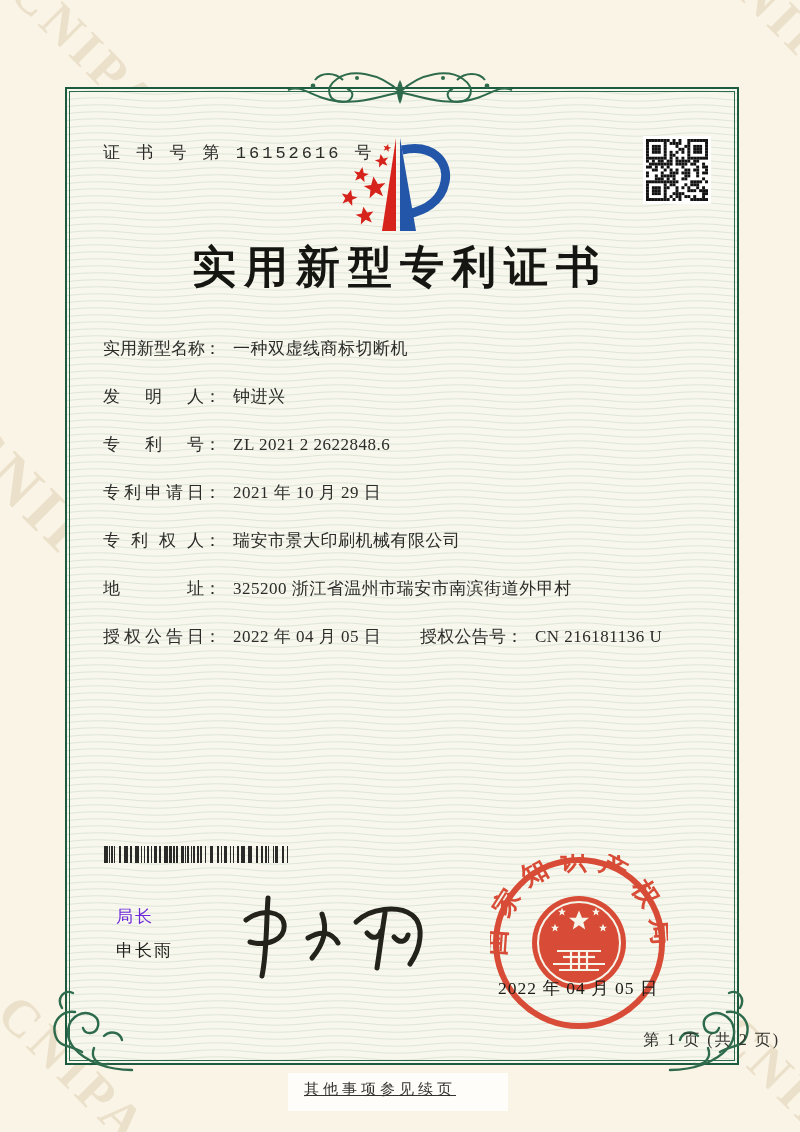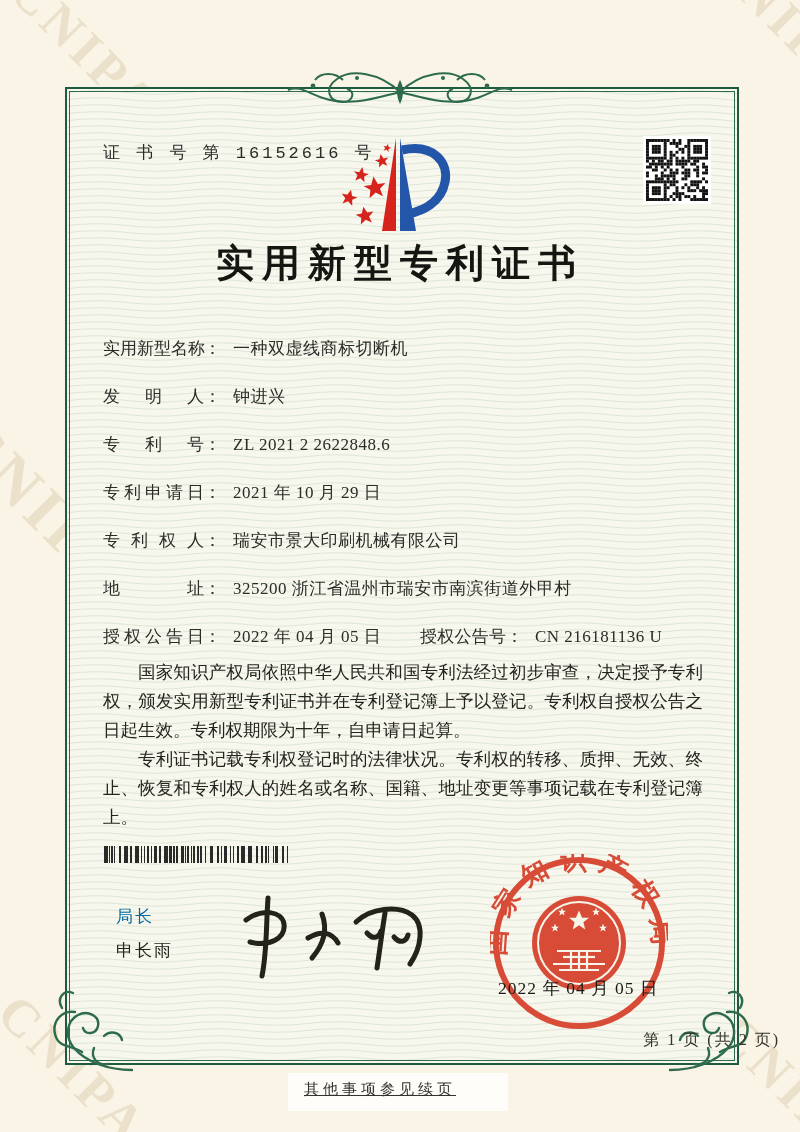--- a/index.html
+++ b/index.html
@@ -22,37 +22,37 @@
   .orn-bl{left:46px;top:988px;}
   .orn-br{left:668px;top:988px;transform:scale(-1,1);}
 
   .content{position:absolute;inset:0;z-index:5;}
 
   .cert-no{position:absolute;left:103px;top:141px;font-size:17px;letter-spacing:3px;color:#2b2b28;font-family:Liberation Mono, monospace;}
   .qr{position:absolute;left:643px;top:136px;width:68px;height:68px;background:#fff;padding:3px;box-sizing:border-box;}
   .logo{position:absolute;left:330px;top:130px;}
 
   .title{position:absolute;left:0;top:238px;width:800px;text-align:center;
-         font-size:38px;font-weight:700;letter-spacing:8px;color:#151512;}
+         font-size:44px;font-weight:700;letter-spacing:8px;color:#151512;}
 
   .row{position:absolute;left:103px;font-size:17px;color:#2b2b28;white-space:nowrap;}
   .lbl{display:inline-block;width:101px;text-align:justify;text-align-last:justify;vertical-align:top;}
   .colon{display:inline-block;margin-right:12px;}
   .val{letter-spacing:.5px;}
   .r1{top:337px}.r2{top:385px}.r3{top:433px}.r4{top:481px}.r5{top:529px}.r6{top:577px}.r7{top:625px}
   .row-grant{position:absolute;left:420px;top:625px;font-size:17px;color:#2b2b28;white-space:nowrap;}
   .row-grant .lbl{width:86px;}
 
   .paras{position:absolute;left:103px;top:658px;width:600px;font-size:17.5px;
          line-height:29px;color:#24231f;text-align:justify;}
   .paras p{margin:0;text-indent:2em;}
 
   .barcode{position:absolute;left:104px;top:846px;}
 
-  .sig-title{position:absolute;left:116px;top:905px;font-size:17px;color:#0369a1;letter-spacing:2px;}
+  .sig-title{position:absolute;left:116px;top:905px;font-size:17px;color:#6d28d9;letter-spacing:2px;}
   .sig-name{position:absolute;left:116px;top:939px;font-size:17px;color:#24231f;letter-spacing:2px;}
   .sig-script{position:absolute;left:228px;top:886px;}
 
   .seal{position:absolute;left:490px;top:854px;}
   .seal-date{position:absolute;left:498px;top:976px;font-size:17.5px;color:#1d1b16;
              letter-spacing:1px;white-space:nowrap;}
 
   .page-num{position:absolute;left:0;top:1030px;width:780px;text-align:right;
             font-size:16px;color:#33322d;letter-spacing:2px;}
 
@@ -405,24 +405,20 @@
     <div class="row r6">
       <span class="lbl">地址</span><span class="colon">：</span><span class="val">325200 浙江省温州市瑞安市南滨街道外甲村</span>
     </div>
     <div class="row r7">
       <span class="lbl">授权公告日</span><span class="colon">：</span><span class="val">2022 年 04 月 05 日</span>
     </div>
     <div class="row-grant">
       <span class="lbl">授权公告号</span><span class="colon">：</span><span class="val">CN 216181136 U</span>
     </div>
 
-    <div class="paras">
-      <p>国家知识产权局依照中华人民共和国专利法经过初步审查，决定授予专利权，颁发实用新型专利证书并在专利登记簿上予以登记。专利权自授权公告之日起生效。专利权期限为十年，自申请日起算。</p>
-      <p>专利证书记载专利权登记时的法律状况。专利权的转移、质押、无效、终止、恢复和专利权人的姓名或名称、国籍、地址变更等事项记载在专利登记簿上。</p>
-    </div>
 
     <svg class="barcode" id="bc" width="184" height="17">
         <rect x="0" y="0" width="4" height="17" fill="#2a2a28"></rect>
         <rect x="5" y="0" width="1" height="17" fill="#2a2a28"></rect>
         <rect x="7" y="0" width="2" height="17" fill="#2a2a28"></rect>
         <rect x="10" y="0" width="1" height="17" fill="#2a2a28"></rect>
         <rect x="15" y="0" width="2" height="17" fill="#2a2a28"></rect>
         <rect x="20" y="0" width="4" height="17" fill="#2a2a28"></rect>
         <rect x="26" y="0" width="2" height="17" fill="#2a2a28"></rect>
         <rect x="31" y="0" width="4" height="17" fill="#2a2a28"></rect>

